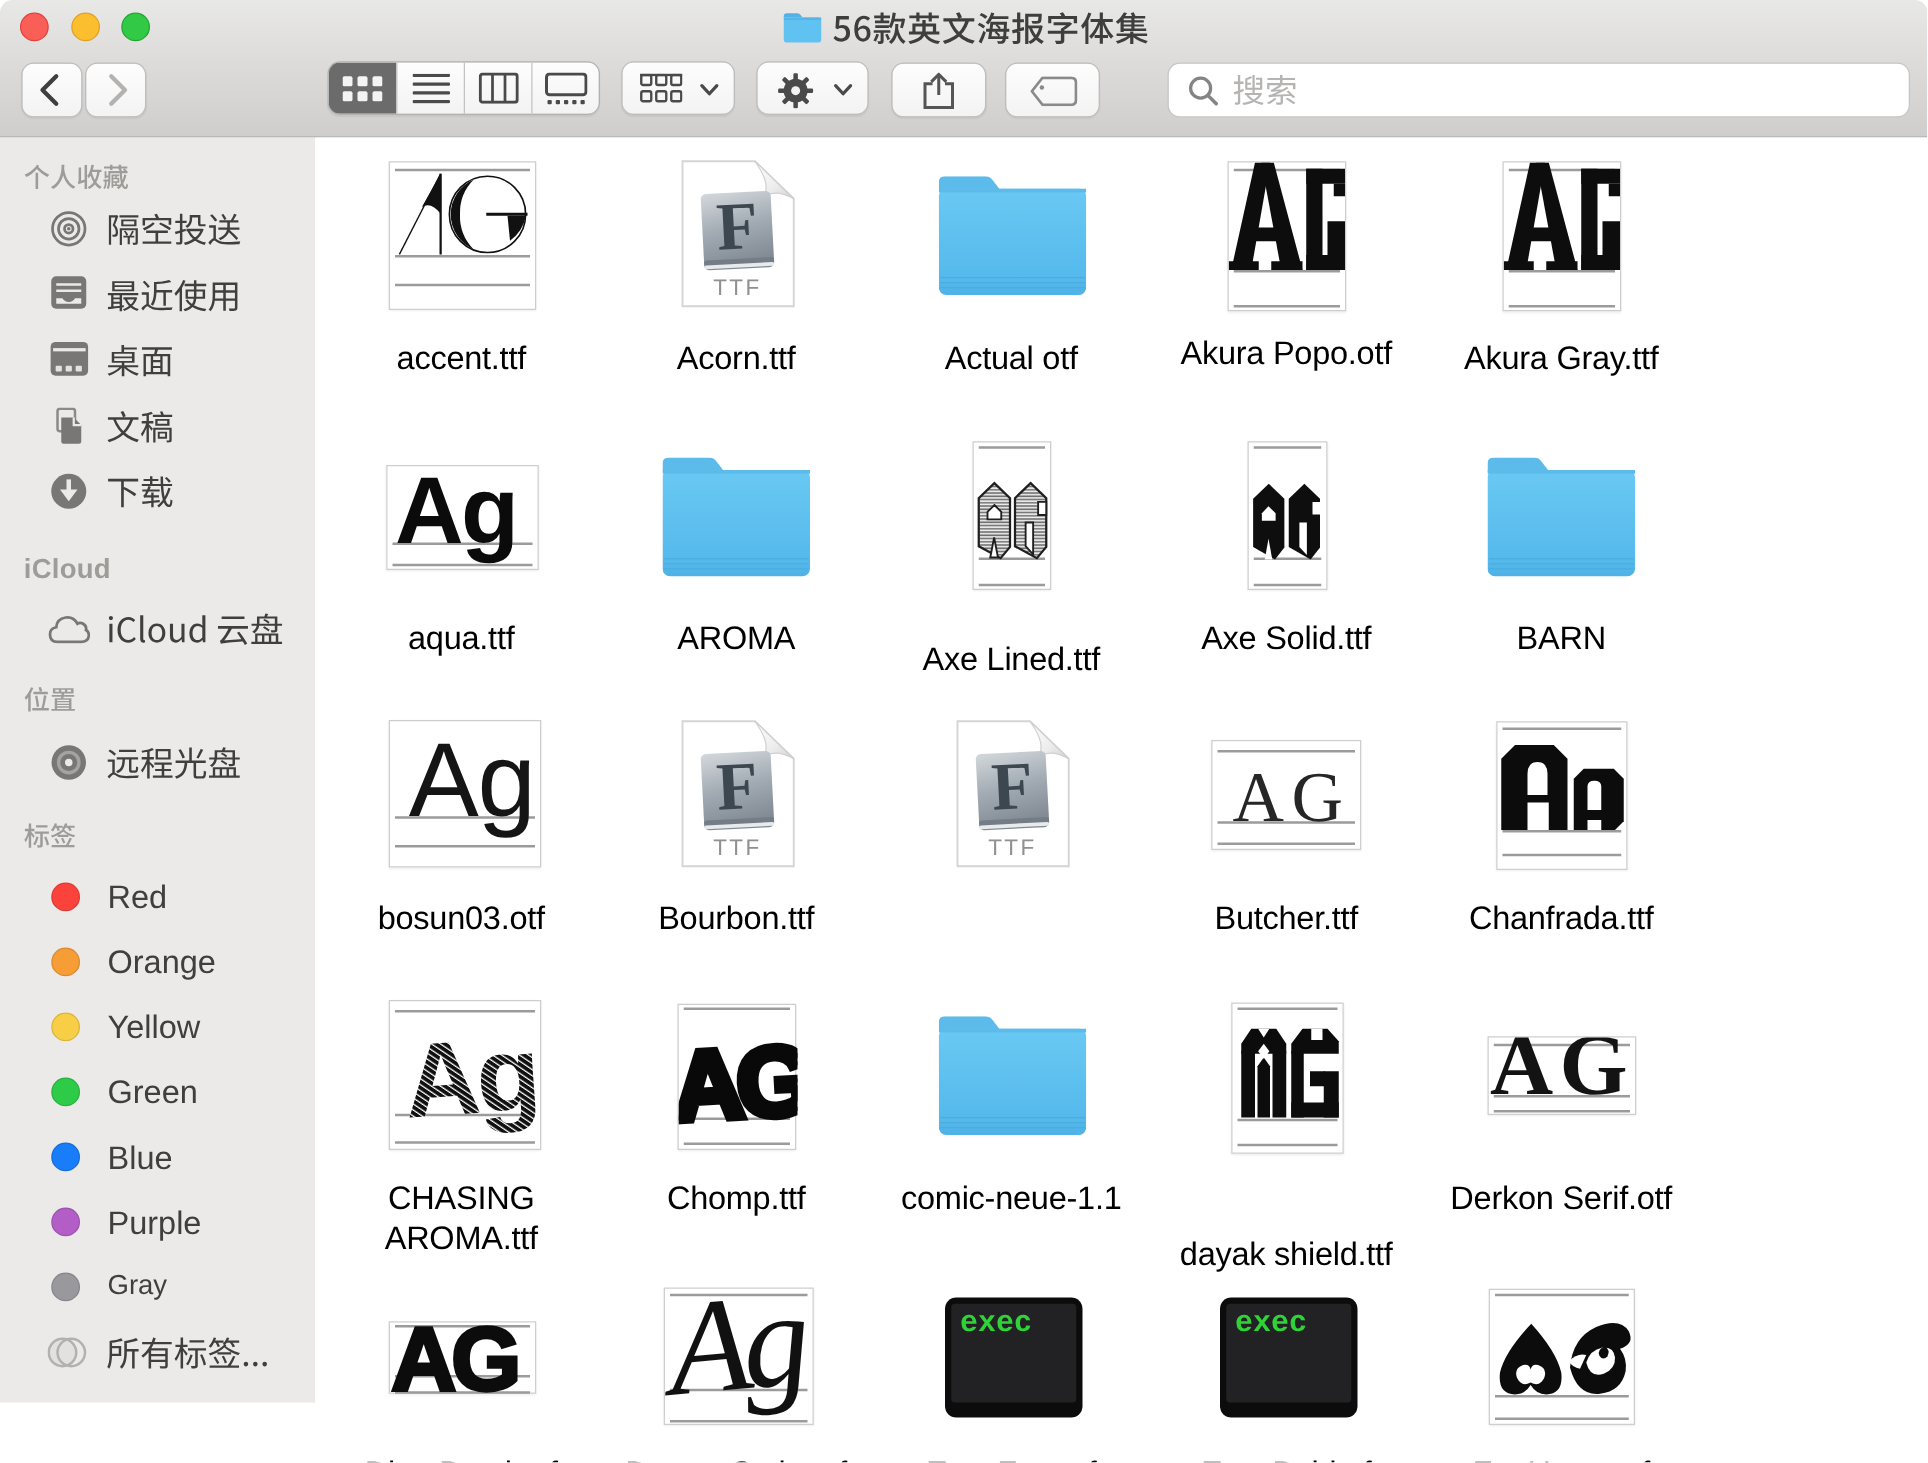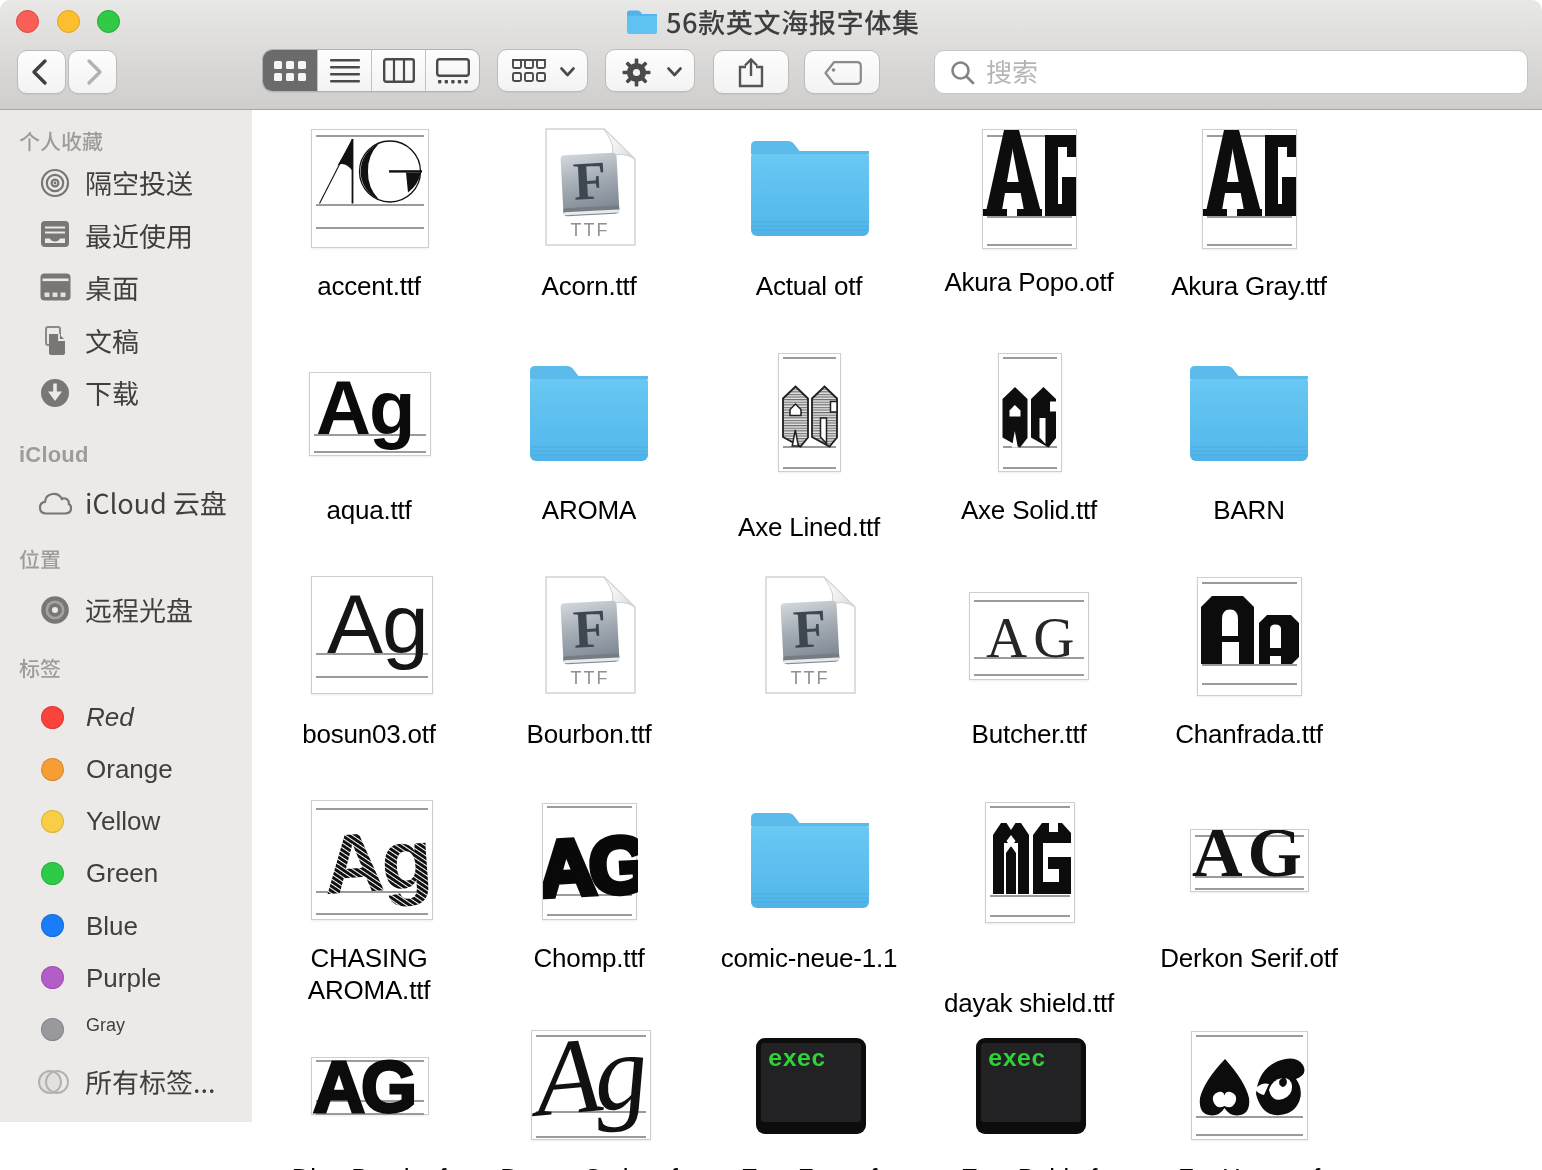--- a/index.html
+++ b/index.html
@@ -244,33 +244,33 @@
           <path transform="translate(0.00,23.76) scale(0.02700,-0.02700)" d="M252 490V78H179V420H43V490ZM64 737 112 786Q141 767 175 744Q209 720 240 698Q271 676 291 659L241 602Q222 621 191 644Q160 667 127 692Q94 717 64 737ZM224 112Q248 112 271 94Q293 77 336 51Q385 20 450 11Q514 2 598 2Q641 2 689 3Q737 5 786 7Q835 10 881 13Q927 17 965 21Q961 11 956 -3Q951 -17 947 -32Q944 -46 943 -57Q917 -58 875 -60Q833 -62 784 -64Q734 -65 685 -66Q636 -67 595 -67Q503 -67 438 -55Q372 -44 320 -12Q290 7 265 26Q240 46 222 46Q206 46 184 28Q163 11 139 -17Q114 -46 89 -79L39 -14Q89 40 137 76Q185 112 224 112ZM311 555H943V487H311ZM377 776H883V708H377ZM483 516H556Q553 433 543 365Q533 297 510 243Q487 189 445 149Q403 108 334 79Q330 88 322 99Q315 110 306 121Q297 132 288 138Q350 163 387 197Q424 232 445 278Q465 324 472 384Q480 443 483 516ZM674 515H746V194Q746 175 751 169Q755 164 773 164Q779 164 795 164Q811 164 828 164Q845 164 851 164Q864 164 870 172Q876 180 879 207Q882 234 883 288Q890 282 901 276Q913 270 925 266Q937 262 946 259Q943 195 934 159Q926 124 908 110Q890 96 859 96Q854 96 840 96Q827 96 811 96Q796 96 782 96Q769 96 764 96Q728 96 709 105Q689 113 682 135Q674 156 674 193Z"></path>
           <path transform="translate(27.00,23.76) scale(0.02700,-0.02700)" d="M644 369H718V-32H644ZM425 396H941V330H425ZM381 13H963V-53H381ZM448 209H919V144H448ZM532 733V549H834V733ZM462 798H907V484H462ZM212 757H286V-78H212ZM49 558H411V488H49ZM216 531 263 511Q248 458 226 402Q204 345 178 289Q153 234 124 186Q96 137 67 103Q61 118 50 138Q38 158 28 172Q56 202 83 244Q110 286 136 335Q161 384 182 434Q203 485 216 531ZM361 826 413 768Q367 750 308 734Q249 718 187 707Q124 695 65 687Q63 699 56 716Q49 732 43 744Q99 754 159 766Q218 778 271 794Q324 809 361 826ZM282 430Q292 421 312 402Q331 382 354 360Q377 337 396 317Q414 297 422 288L377 229Q368 244 351 267Q335 290 315 316Q295 342 277 364Q259 386 247 399Z"></path>
           <path transform="translate(54.00,23.76) scale(0.02700,-0.02700)" d="M587 405H662V32Q662 8 671 0Q679 -7 709 -7Q716 -7 734 -7Q751 -7 772 -7Q794 -7 813 -7Q831 -7 840 -7Q860 -7 870 5Q880 17 884 53Q888 89 890 161Q898 154 911 148Q923 142 936 137Q950 132 960 129Q955 48 945 2Q935 -43 911 -61Q888 -78 846 -78Q839 -78 818 -78Q797 -78 773 -78Q748 -78 728 -78Q708 -78 701 -78Q656 -78 631 -69Q606 -59 597 -35Q587 -11 587 32ZM323 400H402Q396 315 380 241Q365 167 331 107Q298 46 238 -1Q177 -48 81 -80Q77 -70 69 -58Q61 -46 52 -35Q43 -23 34 -16Q124 11 179 52Q233 93 263 145Q292 198 305 262Q317 326 323 400ZM138 766 206 791Q231 753 256 708Q281 664 300 621Q320 578 329 544L256 516Q248 549 230 592Q211 636 187 681Q164 727 138 766ZM795 802 873 774Q852 731 828 684Q804 637 779 594Q755 551 733 519L669 544Q691 578 714 623Q738 668 759 715Q781 763 795 802ZM55 458H948V387H55ZM459 840H535V429H459Z"></path>
           <path transform="translate(81.00,23.76) scale(0.02700,-0.02700)" d="M246 765H779V703H246ZM51 550H956V484H51ZM212 765H287V588Q287 534 275 474Q263 415 229 359Q195 302 129 259Q124 267 114 277Q104 288 93 298Q83 307 74 312Q135 351 165 398Q194 445 203 495Q212 544 212 589ZM741 765H816V366Q816 339 808 324Q800 308 779 299Q759 291 725 290Q691 288 640 288Q638 302 631 320Q624 338 616 352Q652 351 683 351Q713 351 723 352Q741 352 741 367ZM463 850 545 834Q530 804 517 776Q504 748 492 728L421 743Q432 767 445 797Q457 827 463 850ZM397 647 434 690Q461 678 490 662Q518 646 543 629Q569 612 585 596L546 549Q531 564 506 582Q481 600 452 617Q424 635 397 647ZM390 426 428 469Q456 456 486 438Q517 420 544 402Q571 384 588 368L550 320Q533 337 506 356Q479 375 449 393Q418 412 390 426ZM45 15H955V-52H45ZM158 261H843V-18H770V200H635V-18H565V200H431V-18H362V200H228V-18H158Z"></path>
         </svg></div>
       <div style="position:absolute;left:19.0px;top:548.1px;line-height:0"><svg class="" width="42.0" height="27.3" viewBox="0 0 42.0 27.3" fill="#9d9c98" xmlns="http://www.w3.org/2000/svg">
           <path transform="translate(0.00,18.48) scale(0.02100,-0.02100)" d="M466 774H905V686H466ZM422 535H959V447H422ZM628 491H724V32Q724 -6 716 -28Q707 -50 682 -62Q658 -74 621 -77Q585 -79 533 -79Q531 -59 523 -31Q515 -3 505 18Q540 17 570 17Q600 16 610 17Q620 17 624 21Q628 24 628 34ZM776 321 856 347Q880 297 902 241Q924 185 941 132Q957 79 965 39L879 7Q872 48 856 102Q841 155 820 213Q800 270 776 321ZM480 343 565 324Q551 266 529 209Q508 151 484 100Q459 50 432 10Q424 18 410 27Q397 36 382 45Q368 54 357 60Q398 113 429 189Q461 265 480 343ZM43 639H408V550H43ZM190 844H283V-83H190ZM178 582 238 563Q226 506 209 446Q192 385 170 326Q148 267 123 216Q98 165 71 129Q66 142 57 159Q49 175 39 192Q29 208 20 220Q54 261 85 321Q116 382 140 451Q164 520 178 582ZM278 532Q287 522 307 499Q327 475 349 447Q372 418 391 395Q410 371 417 361L364 286Q355 305 338 333Q321 361 301 392Q281 423 263 449Q246 475 234 490Z"></path>
           <path transform="translate(21.00,18.48) scale(0.02100,-0.02100)" d="M291 409H701V330H291ZM168 760H479V683H168ZM560 760H940V683H560ZM181 850 269 828Q251 774 225 721Q199 668 170 622Q140 575 110 540Q102 548 87 557Q73 567 58 576Q43 585 32 590Q79 638 118 708Q158 777 181 850ZM577 850 666 829Q643 767 607 709Q570 651 531 611Q522 619 508 628Q494 638 479 647Q465 657 454 663Q494 697 526 747Q558 797 577 850ZM228 698 308 719Q329 688 348 649Q368 610 376 582L291 558Q284 586 265 625Q247 665 228 698ZM654 700 738 718Q765 687 792 647Q818 608 831 578L741 557Q729 586 705 626Q681 667 654 700ZM542 593Q576 561 625 531Q673 501 730 474Q788 447 848 427Q909 406 967 392Q952 379 935 356Q918 333 908 316Q849 332 789 357Q728 383 671 416Q613 448 562 485Q512 522 474 562ZM496 644 571 606Q514 539 435 483Q356 426 267 382Q178 338 87 307Q78 325 62 346Q47 367 31 382Q118 407 206 446Q295 485 370 535Q446 586 496 644ZM64 25H935V-59H64ZM748 298 834 274Q811 219 782 161Q754 103 724 50Q695 -2 667 -43Q658 -36 644 -28Q630 -19 615 -10Q600 -2 589 3Q618 41 647 90Q676 139 702 193Q728 247 748 298ZM419 275 493 303Q512 272 529 237Q547 202 561 168Q576 135 583 109L503 76Q497 103 483 137Q470 171 453 207Q436 244 419 275ZM170 249 246 283Q267 255 288 222Q309 189 327 158Q344 126 354 101L274 62Q265 87 248 120Q231 152 211 186Q190 220 170 249Z"></path>
         </svg></div>
       <div class="tagdot" style="left:41px;top:596px;background:#fb433c;box-shadow:inset 0 0 0 1px rgba(0,0,0,0.12)"></div>
-      <div style="position:absolute;left:86px;top:592px;font-size:26px;color:#413f3d;font-style:italic;">Red</div>
+      <div style="position:absolute;left:86px;top:592px;font-size:26px;color:#413f3d;">Red</div>
       <div class="tagdot" style="left:41px;top:648px;background:#f79d35;box-shadow:inset 0 0 0 1px rgba(0,0,0,0.12)"></div>
       <div style="position:absolute;left:86px;top:644px;font-size:26px;color:#413f3d;">Orange</div>
       <div class="tagdot" style="left:41px;top:700px;background:#f7ce45;box-shadow:inset 0 0 0 1px rgba(0,0,0,0.12)"></div>
       <div style="position:absolute;left:86px;top:696px;font-size:26px;color:#413f3d;">Yellow</div>
       <div class="tagdot" style="left:41px;top:752px;background:#2ecb49;box-shadow:inset 0 0 0 1px rgba(0,0,0,0.12)"></div>
       <div style="position:absolute;left:86px;top:748px;font-size:26px;color:#413f3d;">Green</div>
       <div class="tagdot" style="left:41px;top:804px;background:#197cf8;box-shadow:inset 0 0 0 1px rgba(0,0,0,0.12)"></div>
       <div style="position:absolute;left:86px;top:801px;font-size:26px;color:#413f3d;">Blue</div>
       <div class="tagdot" style="left:41px;top:856px;background:#b35dc7;box-shadow:inset 0 0 0 1px rgba(0,0,0,0.12)"></div>
       <div style="position:absolute;left:86px;top:853px;font-size:26px;color:#413f3d;">Purple</div>
       <div class="tagdot" style="left:41px;top:908px;background:#98989d;box-shadow:inset 0 0 0 1px rgba(0,0,0,0.12)"></div>
-      <div style="position:absolute;left:86px;top:905px;font-size:18px;color:#413f3d;">Gray</div>
+      <div style="position:absolute;left:86px;top:905px;font-size:22px;color:#413f3d;">Gray</div>
       <div class="sicon" style="left:38px;top:959px"><svg width="34" height="26" viewBox="0 0 34 26">
           <circle cx="12" cy="13" r="11" fill="#e3e1df" stroke="#b3b1af" stroke-width="2"></circle>
           <circle cx="19" cy="13" r="11" fill="none" stroke="#b3b1af" stroke-width="2"></circle>
         </svg></div>
       <div style="position:absolute;left:85.0px;top:959.3px;line-height:0"><svg class="" width="130.5" height="35.1" viewBox="0 0 130.5 35.1" fill="#413f3d" xmlns="http://www.w3.org/2000/svg">
           <path transform="translate(0.00,23.76) scale(0.02700,-0.02700)" d="M567 501H958V429H567ZM766 453H841V-77H766ZM98 741H172V391Q172 338 169 276Q166 214 158 151Q150 87 133 27Q117 -32 90 -82Q84 -74 72 -65Q61 -56 49 -47Q37 -38 29 -34Q61 27 76 101Q91 175 94 251Q98 326 98 391ZM888 828 939 764Q890 744 825 727Q760 710 691 698Q622 685 557 676Q555 689 548 708Q541 727 534 739Q597 749 663 762Q729 775 788 792Q848 809 888 828ZM140 589H443V293H140V361H370V521H140ZM441 819 489 756Q442 736 379 721Q317 706 249 696Q182 686 120 679Q118 693 112 711Q105 728 98 741Q158 749 222 760Q287 771 344 787Q402 802 441 819ZM534 739H611V406Q611 349 605 284Q600 220 585 154Q570 89 540 28Q511 -33 462 -82Q457 -75 446 -65Q435 -55 424 -46Q412 -36 404 -32Q448 14 475 69Q501 123 514 181Q526 239 530 297Q534 354 534 406Z"></path>
           <path transform="translate(27.00,23.76) scale(0.02700,-0.02700)" d="M63 710H939V640H63ZM308 353H777V289H308ZM255 524H765V456H329V-79H255ZM748 524H822V14Q822 -19 813 -38Q804 -56 779 -66Q754 -74 712 -76Q669 -77 605 -77Q602 -62 595 -41Q588 -20 580 -5Q613 -6 643 -6Q672 -7 694 -7Q716 -6 726 -6Q739 -6 743 -1Q748 3 748 15ZM391 840 467 822Q433 713 381 606Q329 499 256 406Q183 314 88 246Q83 255 74 266Q65 276 56 287Q47 297 40 304Q107 350 163 411Q218 472 262 543Q306 613 338 689Q370 764 391 840ZM308 184H777V119H308Z"></path>
           <path transform="translate(54.00,23.76) scale(0.02700,-0.02700)" d="M466 764H902V693H466ZM422 525H956V454H422ZM636 490H712V17Q712 -15 704 -34Q696 -52 674 -62Q652 -71 617 -74Q581 -76 529 -76Q527 -59 520 -37Q513 -16 505 1Q544 0 576 0Q607 0 617 0Q628 1 632 5Q636 8 636 18ZM779 325 843 345Q868 296 891 241Q913 185 931 133Q949 81 957 41L888 16Q880 56 864 109Q847 162 825 219Q803 275 779 325ZM491 342 560 327Q545 269 523 213Q502 156 477 106Q452 56 425 18Q418 23 407 31Q396 38 384 46Q373 53 364 57Q406 111 439 187Q472 263 491 342ZM49 628H408V558H49ZM202 840H277V-79H202ZM193 586 244 570Q231 515 212 455Q194 395 170 338Q147 280 121 230Q94 180 66 145Q62 155 54 168Q47 181 39 193Q31 206 24 215Q58 256 92 318Q125 380 151 451Q178 522 193 586ZM272 537Q281 527 300 503Q320 478 343 449Q366 420 385 396Q404 371 412 360L368 301Q358 318 341 347Q323 375 302 406Q282 437 264 463Q245 489 234 503Z"></path>
           <path transform="translate(81.00,23.76) scale(0.02700,-0.02700)" d="M294 403H701V339H294ZM167 752H477V690H167ZM549 752H939V690H549ZM185 845 256 827Q237 773 212 721Q187 669 158 623Q129 577 99 542Q93 548 81 556Q69 563 58 571Q46 578 37 583Q84 631 123 701Q162 771 185 845ZM574 845 645 828Q622 766 586 709Q550 652 510 612Q504 619 493 626Q481 634 470 642Q458 649 449 654Q489 690 522 740Q555 791 574 845ZM234 703 299 720Q320 687 339 647Q359 607 366 578L299 558Q291 587 273 628Q254 668 234 703ZM654 704 720 720Q749 688 776 647Q802 606 815 575L744 557Q733 587 707 629Q682 670 654 704ZM533 594Q568 562 618 530Q667 498 726 469Q785 441 846 418Q907 396 964 381Q952 371 938 352Q924 334 916 319Q858 336 798 362Q737 389 678 422Q619 455 568 492Q517 529 479 568ZM502 641 563 610Q507 544 428 487Q350 430 260 385Q171 341 80 310Q73 324 60 341Q48 359 35 370Q123 396 212 436Q300 477 376 529Q452 581 502 641ZM63 13H934V-54H63ZM759 297 827 277Q802 223 771 164Q741 106 710 52Q679 -1 650 -43Q642 -37 631 -30Q619 -23 607 -16Q596 -9 586 -5Q618 34 649 84Q679 135 708 190Q736 245 759 297ZM424 280 484 302Q503 270 521 233Q539 197 554 162Q569 128 576 101L512 75Q505 102 491 137Q477 173 460 210Q442 248 424 280ZM176 252 236 279Q259 249 280 214Q302 179 321 147Q339 114 349 88L286 57Q276 83 259 116Q241 150 219 186Q198 221 176 252Z"></path>
           <path transform="translate(108.00,23.76) scale(0.02700,-0.02700)" d="M139 -13Q112 -13 92 6Q73 26 73 56Q73 88 92 107Q112 126 139 126Q166 126 186 107Q205 88 205 56Q205 26 186 6Q166 -13 139 -13Z"></path>

